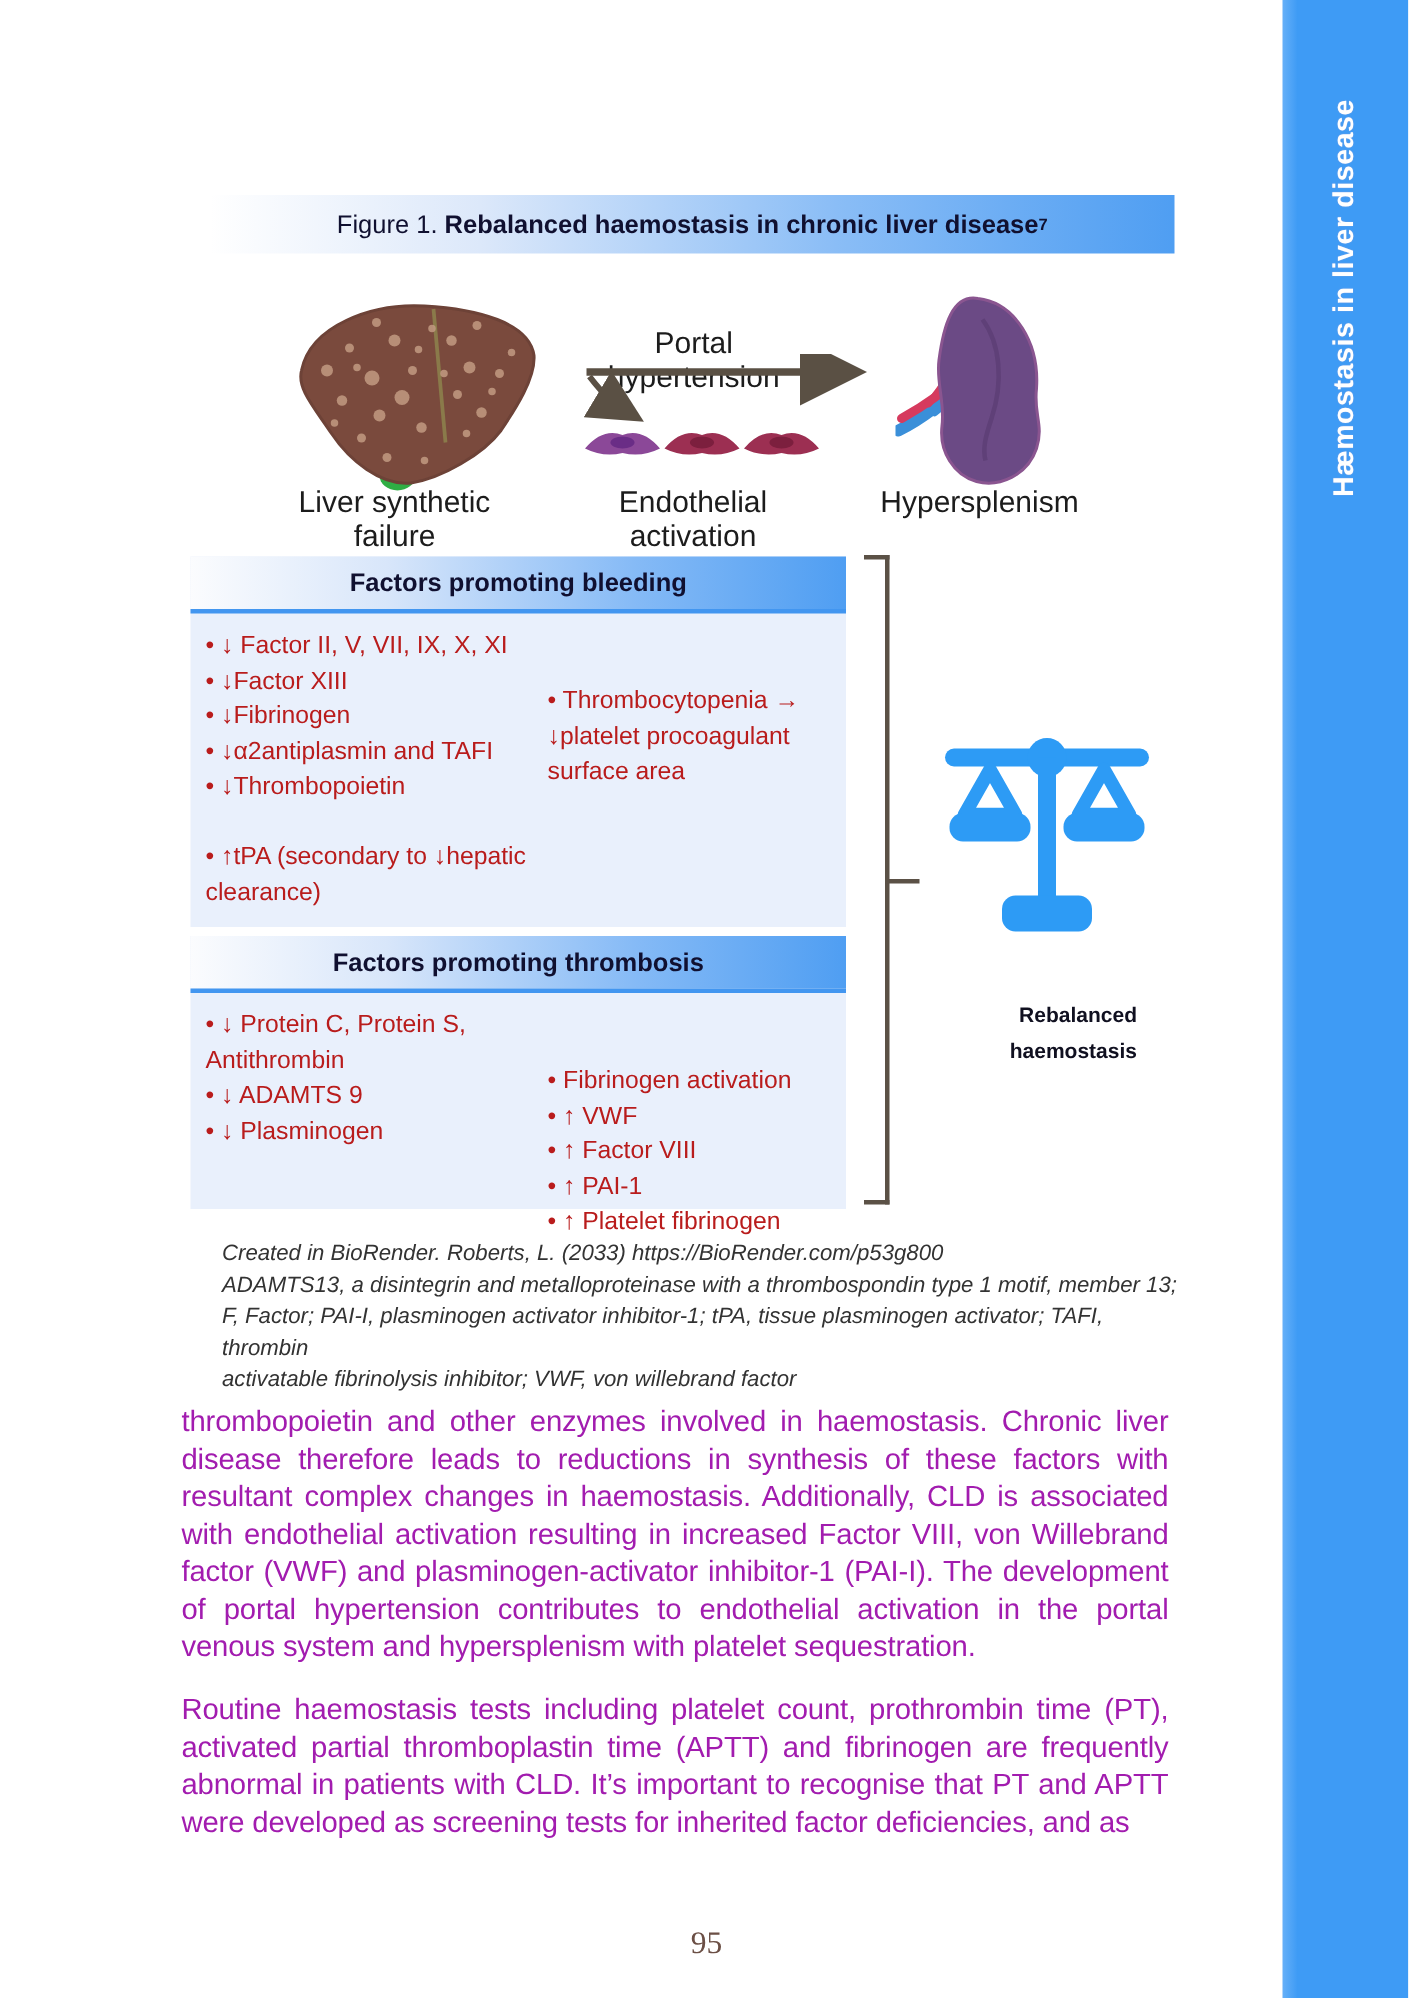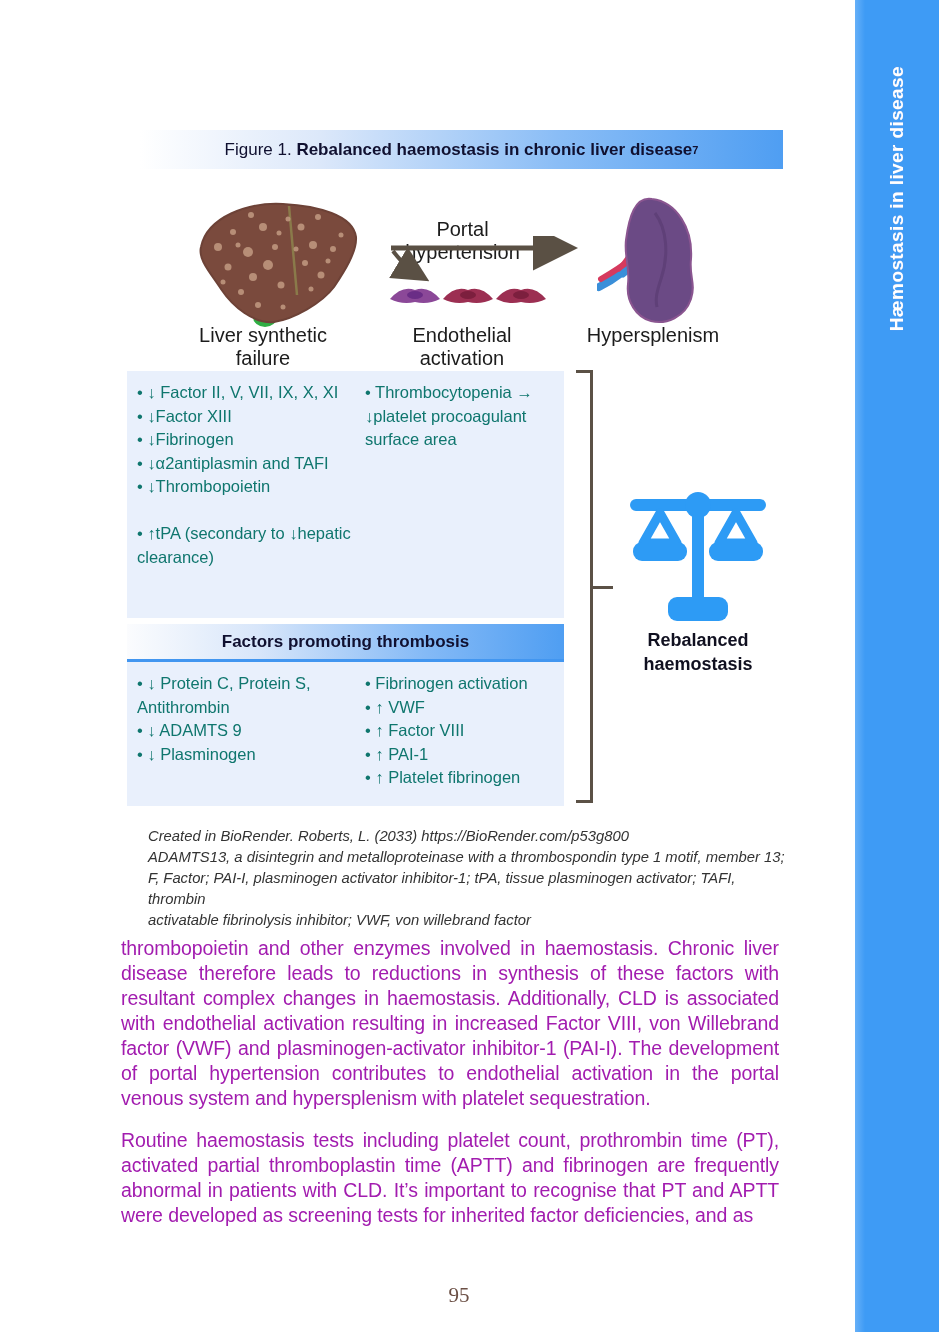--- a/index.html
+++ b/index.html
@@ -26,45 +26,45 @@
   
   .illus{position:absolute;}
   .illus-label{position:absolute;font-size:20px;color:#1c1c1c;text-align:center;}
 
   
   .factor-box{position:absolute;left:127px;width:437px;background:#e9f0fc;}
   .factor-box .hdr{height:35px;border-bottom:3px solid #4296f0;
                    background:linear-gradient(to right,#fbfcfe 0%,#d8e6fa 30%,#85baf6 68%,#4f9ef2 100%);
                    display:flex;align-items:center;justify-content:center;
                    font-size:17px;font-weight:bold;color:#101030;}
-  .box-body{display:flex;padding:10px 8px 0 10px;font-size:16.5px;color:#0f766e;
+  .box-body{display:flex;padding:10px 8px 0 10px;font-size:16.5px;color:#b91c1c;
             line-height:23.5px;justify-content:center;}
   .box-col-l{width:228px;}
-  .box-col-r{width:191px;}
+  .box-col-r{width:191px;margin-top:37px;}
   .bullet-line{min-height:23.5px;}
 
   
   .bracket-part{position:absolute;background:#5b5146;}
 
   
-  .balance-label{position:absolute;left:638px;top:628px;width:120px;
-                 text-align:center;font-size:18px;font-weight:bold;color:#101020;
+  .balance-label{position:absolute;left:638px;top:664px;width:120px;
+                 text-align:right;font-size:14px;font-weight:bold;color:#101020;
                  line-height:24px;}
 
   
   .caption{position:absolute;left:148px;top:826px;width:648px;
            font-style:italic;font-size:14.8px;color:#333333;line-height:21px;}
 
   
   .body-par{position:absolute;left:110px;width:658px;
             font-size:19.5px;line-height:25px;color:#a21caf;
             text-align:justify;letter-spacing:-0.1px;margin-left:11px;}
 
   
-  .page-number{position:absolute;left:459px;top:1283px;transform:translateX(-50%);
+  .page-number{position:absolute;left:471px;top:1283px;transform:translateX(-50%);
                font-family:"Liberation Serif",serif;font-size:21px;color:#6b4f45;}
 </style>
 </head>
 <body>
 
 <div class="page">
 
   <div class="fig-titlebar">
     <span>Figure 1. </span>&nbsp;
     <span class="bold">Rebalanced haemostasis in chronic liver disease</span><sup>7</sup>
@@ -139,20 +139,21 @@
     <path d="M4,84 C20,75 33,66 46,54" stroke="#d63a5e" stroke-width="6" fill="none" stroke-linecap="round"></path>
     <path d="M22,74 C30,66 34,58 40,48" stroke="#d63a5e" stroke-width="5" fill="none" stroke-linecap="round"></path>
     <path d="M26,80 C36,72 42,66 50,60" stroke="#3a8fd9" stroke-width="5" fill="none" stroke-linecap="round"></path>
     <path d="M55,4 C80,7 96,34 94,64 C92,82 99,88 94,104 C88,122 69,130 54,126
              C39,122 29,106 31,89 C33,73 27,60 29,45 C32,22 38,1 55,4 Z" fill="#6b4a85" stroke="#8a5590" stroke-width="2"></path>
     <path d="M58,18 C70,34 72,60 64,84 C60,96 58,104 60,112" stroke="#5a3c72" stroke-width="3" fill="none" opacity="0.7"></path>
   </svg>
   <div class="illus-label" style="left:583px;top:324px;width:140px;">Hypersplenism</div>
 
   <div class="factor-box" style="top:371px;height:247px;">
+    <div class="hdr">Factors promoting bleeding</div>
     <div class="box-body">
       <div class="box-col-l">
           <div class="bullet-line">• ↓ Factor II, V, VII, IX, X, XI</div>
           <div class="bullet-line">• ↓Factor XIII</div>
           <div class="bullet-line">• ↓Fibrinogen</div>
           <div class="bullet-line">• ↓α2antiplasmin and TAFI</div>
           <div class="bullet-line">• ↓Thrombopoietin</div>
           <div class="bullet-line"></div>
           <div class="bullet-line">• ↑tPA (secondary to ↓hepatic clearance)</div>
         </div>

